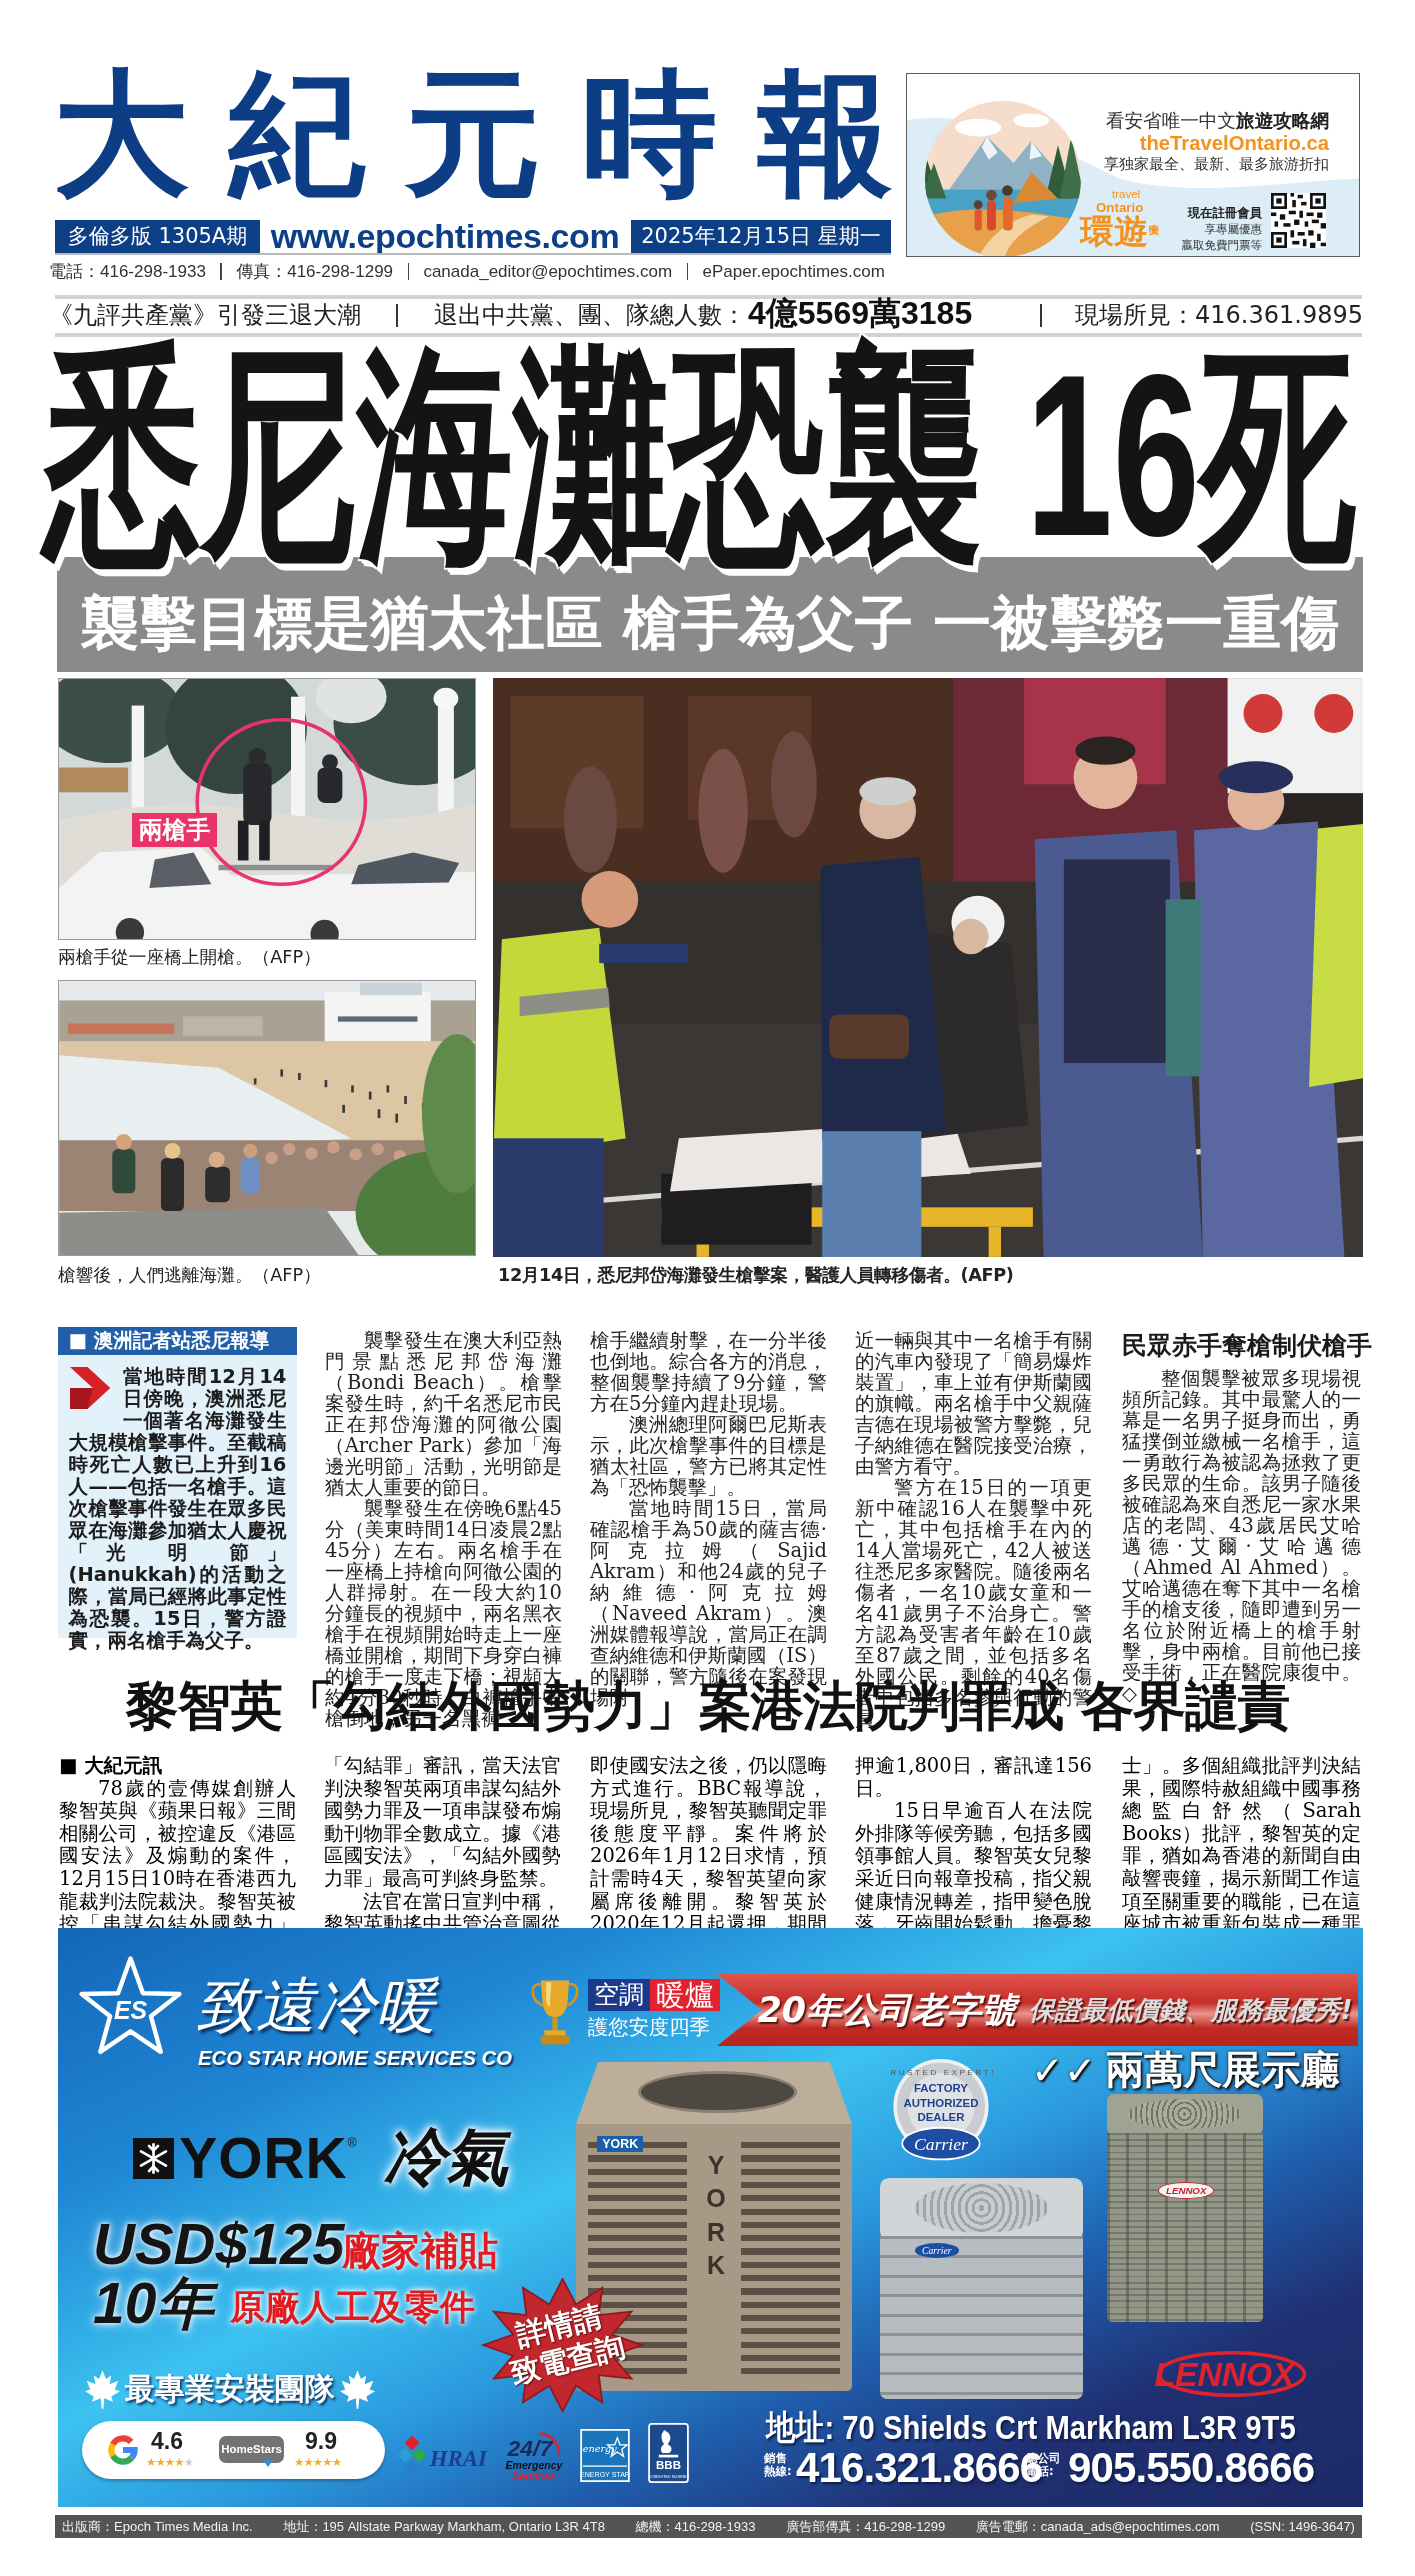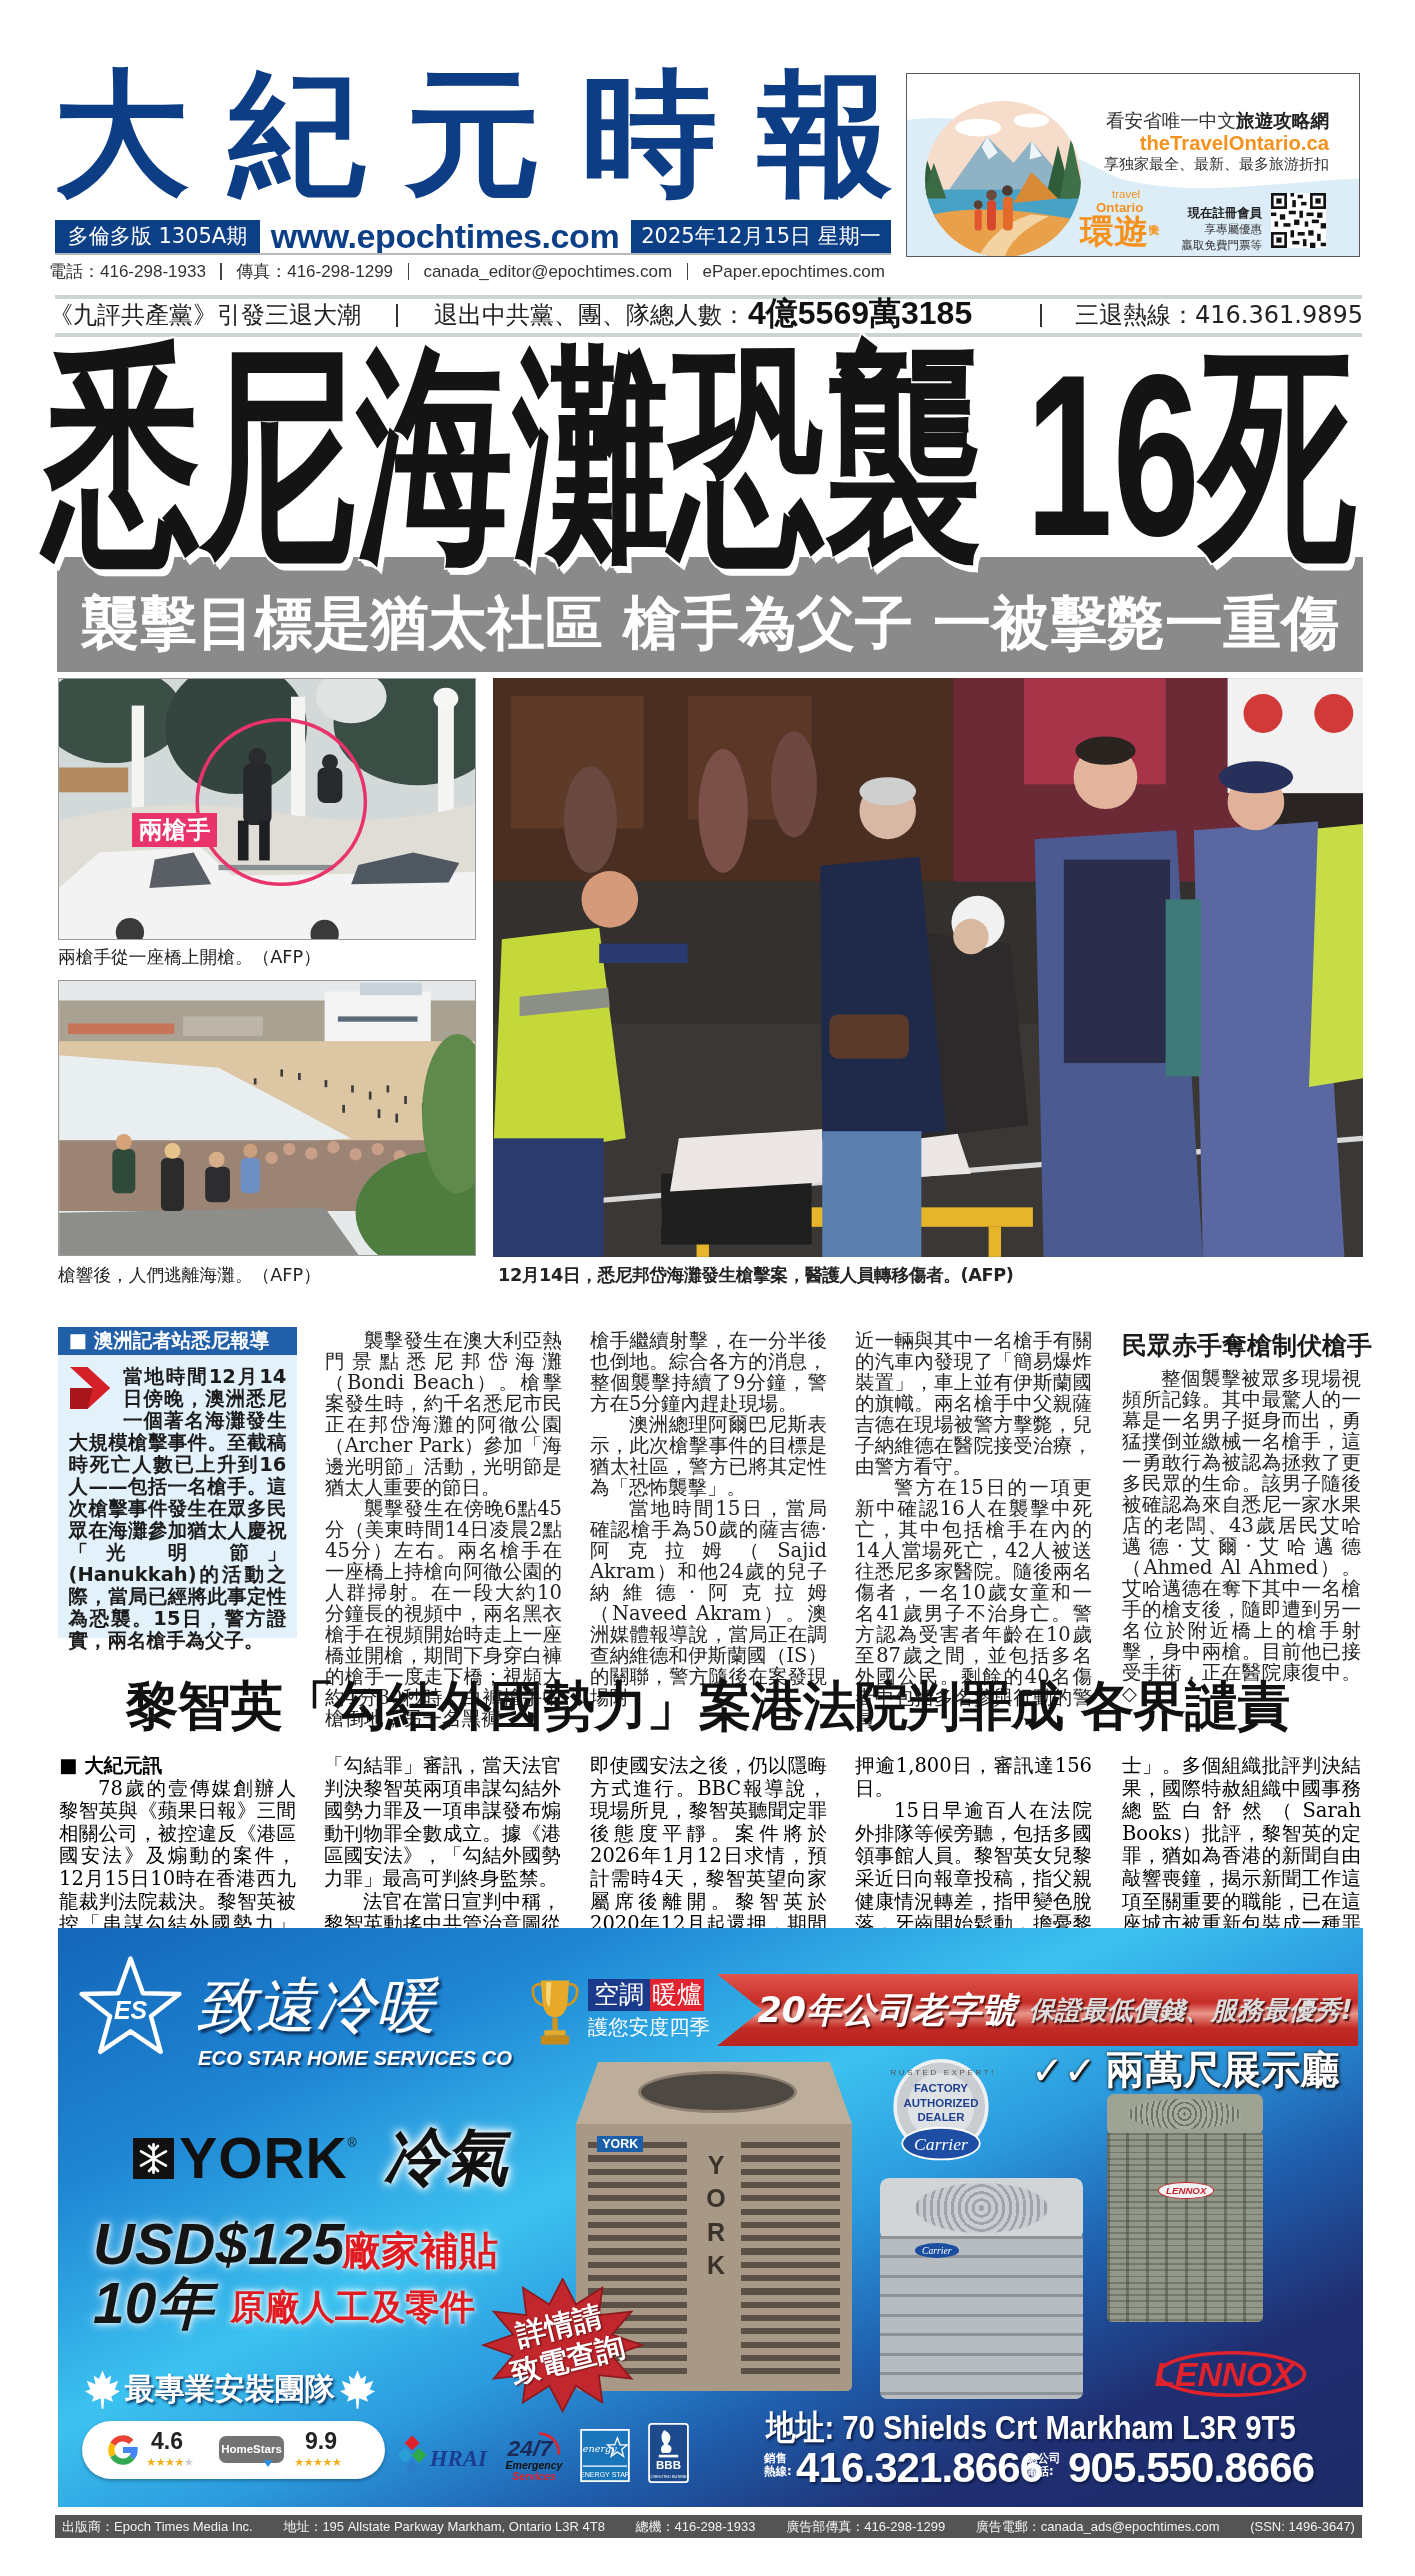--- a/index.html
+++ b/index.html
@@ -68,21 +68,21 @@
 .col2 p{text-indent:2em;}
 .col2 p.cont{text-indent:0;}
 .byline2{font-family:"DejaVu Sans",sans-serif;font-weight:700;font-size:19.5px;line-height:22.6px;}
 
 
 .ad{left:58px;top:1928px;width:1305px;height:579px;overflow:hidden;
   background:linear-gradient(155deg,#1466b8 0%,#1f86d4 22%,#3cc2f0 42%,#2b9ade 55%,#1f5fae 68%,#202f72 82%,#1c2a66 100%);}
 .ad .brandcn{left:138px;top:37px;font-weight:400;font-size:60px;line-height:81px;color:#fff;font-style:italic;text-shadow:2.7px 2.7px 2.7px #0a2d5a;white-space:nowrap;}
 .ad .branden{left:140px;top:119px;font-family:"Liberation Sans",sans-serif;font-weight:700;font-style:italic;font-size:20.3px;color:#fff;text-shadow:1.8px 1.8px 1.8px #0a2d5a;white-space:nowrap;}
 .ad .tag1{left:530px;top:51px;width:62px;height:32px;background:#1b3a8c;color:#fff;font-size:25px;line-height:32px;text-align:center;}
-.ad .tag2{left:592px;top:51px;width:54px;height:32px;background:#e2222e;color:#fff;font-size:25px;line-height:32px;text-align:center;}
+.ad .tag2{left:592px;top:51px;width:70px;height:32px;background:#e2222e;color:#fff;font-size:29px;line-height:32px;text-align:center;}
 .ad .slogan{left:530px;top:86px;font-size:20.3px;line-height:26.5px;color:#fff;white-space:nowrap;}
 .ad .banner{left:659px;top:46px;width:641px;height:72px;background:linear-gradient(180deg,#e0564c 0%,#c62d28 40%,#e9958a 55%,#c22a25 75%,#b8241f 100%);clip-path:polygon(0 0,100% 0,100% 100%,0 100%,7% 50%);display:flex;align-items:center;justify-content:center;gap:12.4px;padding-left:35px;}
 .ad .bn1{font-weight:900;font-style:italic;font-size:35px;color:#fff;text-shadow:1.8px 1.8px 1.8px #5a0d0a;white-space:nowrap;}
 .ad .bn2{font-weight:900;font-style:italic;font-size:26px;color:#dcdcdc;text-shadow:1.8px 1.8px 1.8px #4a0a08;white-space:nowrap;}
 .ad .show{left:973px;top:115px;display:flex;align-items:center;gap:8.8px;white-space:nowrap;}
 .ad .checks{font-family:"DejaVu Sans",sans-serif;font-size:39px;color:#fff;text-shadow:0 0 2.7px #111,1.8px 1.8px 1.8px #111;}
 .ad .showtxt{font-weight:900;font-size:39px;color:#fff;text-shadow:0 0 2.7px #111,1.8px 1.8px 2.7px #111;}
 .ad .badge{left:831px;top:131px;width:104px;height:104px;}
 .unit{overflow:hidden;}
 .york-unit{left:518px;top:134px;width:276px;height:329px;}
@@ -232,21 +232,21 @@
         <rect x="56" y="56" width="6" height="4" fill="#111"></rect>
     </svg>
   </div>
 
   <div class="abs t-rule" style="top:295px"></div>
   <div class="abs t-seg" style="left:49px">《九評共產黨》引發三退大潮</div>
   <div class="abs t-div" style="left:396px"></div>
   <div class="abs t-seg" style="left:434px">退出中共黨、團、隊總人數：</div>
   <div class="abs t-count" style="left:748px">4億5569萬3185</div>
   <div class="abs t-div" style="left:1040px"></div>
-  <div class="abs t-seg" style="left:1075px">三退熱線：416.361.9895</div>
+  <div class="abs t-seg" style="left:1075px">現場所見：416.361.9895</div>
   <div class="abs t-rule" style="top:333px"></div>
 
   <div class="abs hl">悉尼海灘恐襲 16死</div>
   <div class="abs subbar"></div>
   <div class="abs subhl">襲擊目標是猶太社區 槍手為父子 一被擊斃一重傷</div>
 
   <div class="abs photo" style="left:58px;top:678px;width:418px;height:262px;">
     <svg width="418" height="262" viewBox="0 0 472 296">
       <rect width="472" height="296" fill="#d3d9d8"></rect>
       <ellipse cx="60" cy="40" rx="80" ry="55" fill="#3b4f47"></ellipse>

